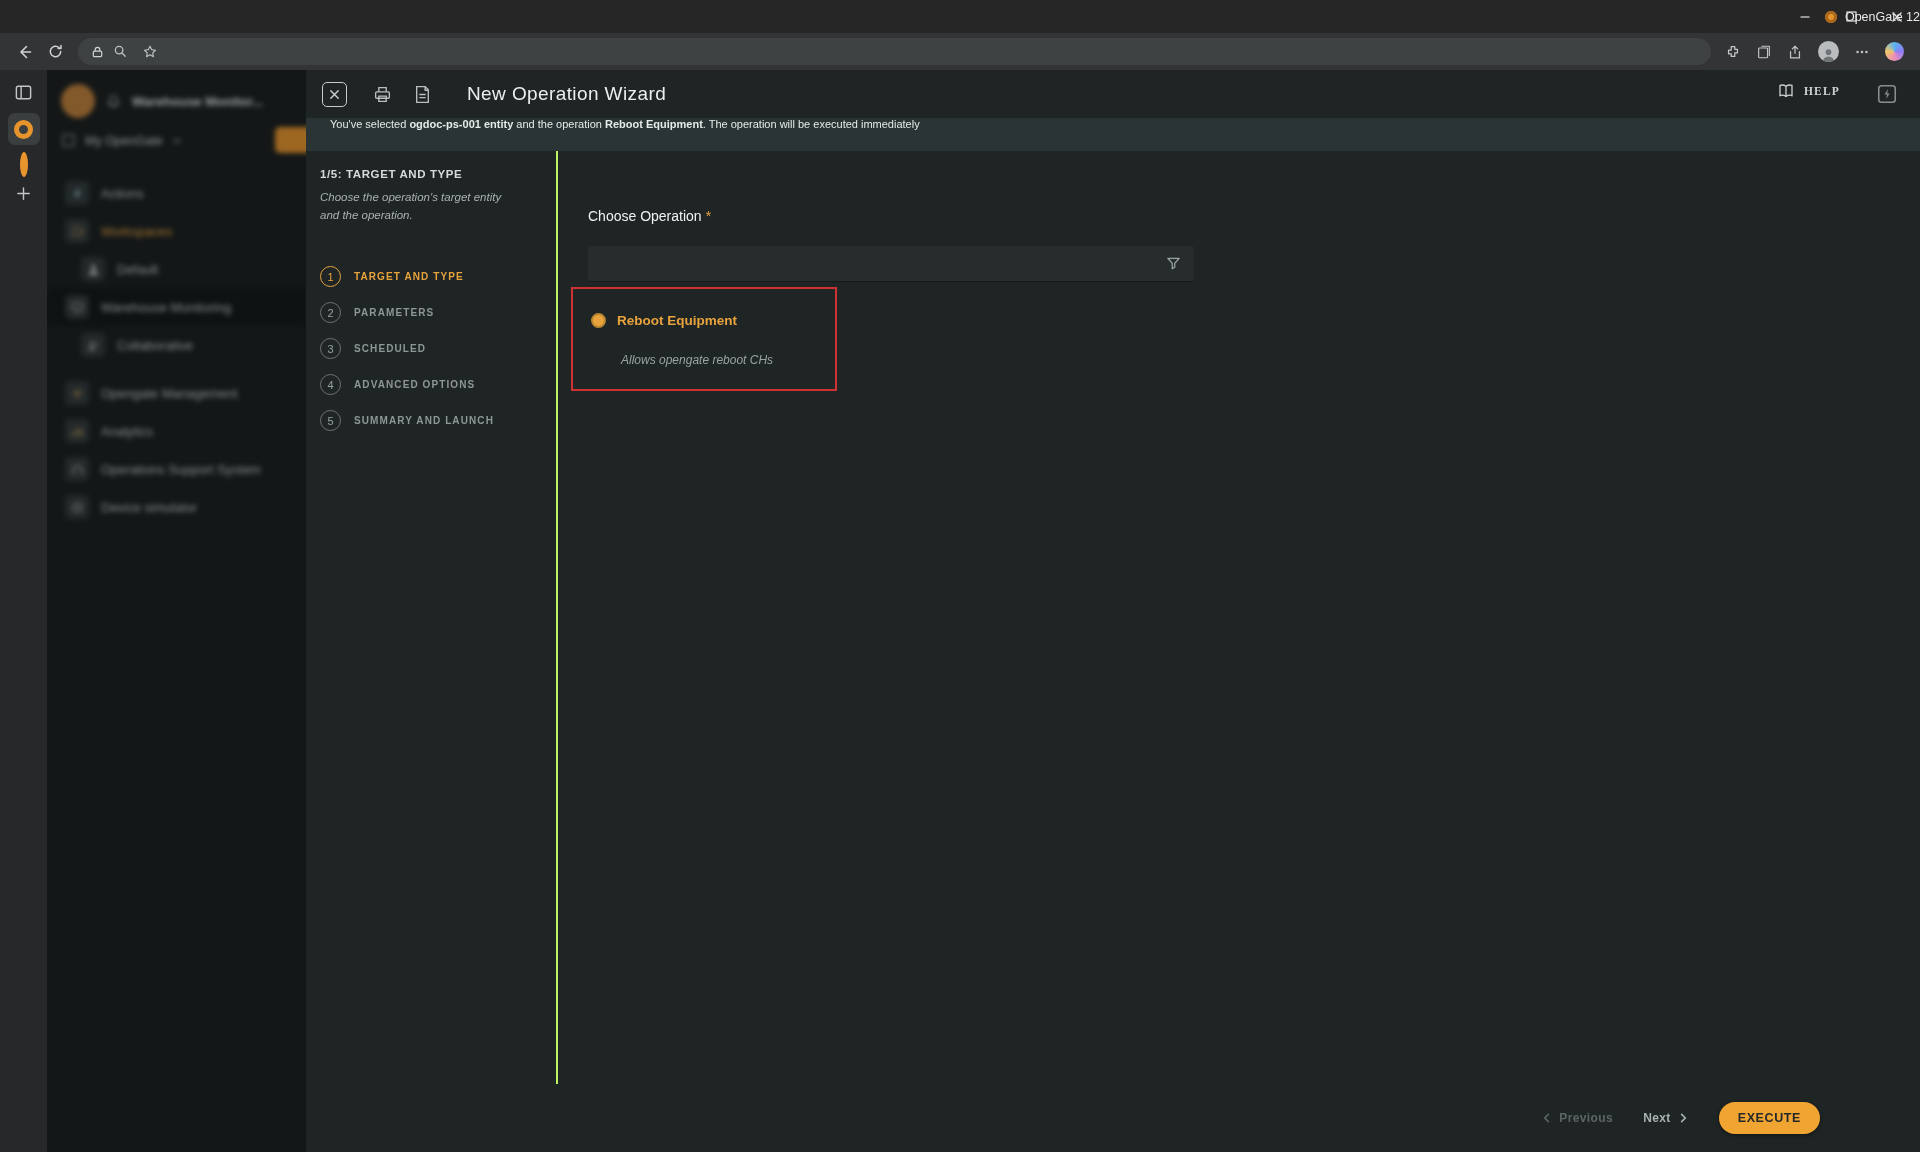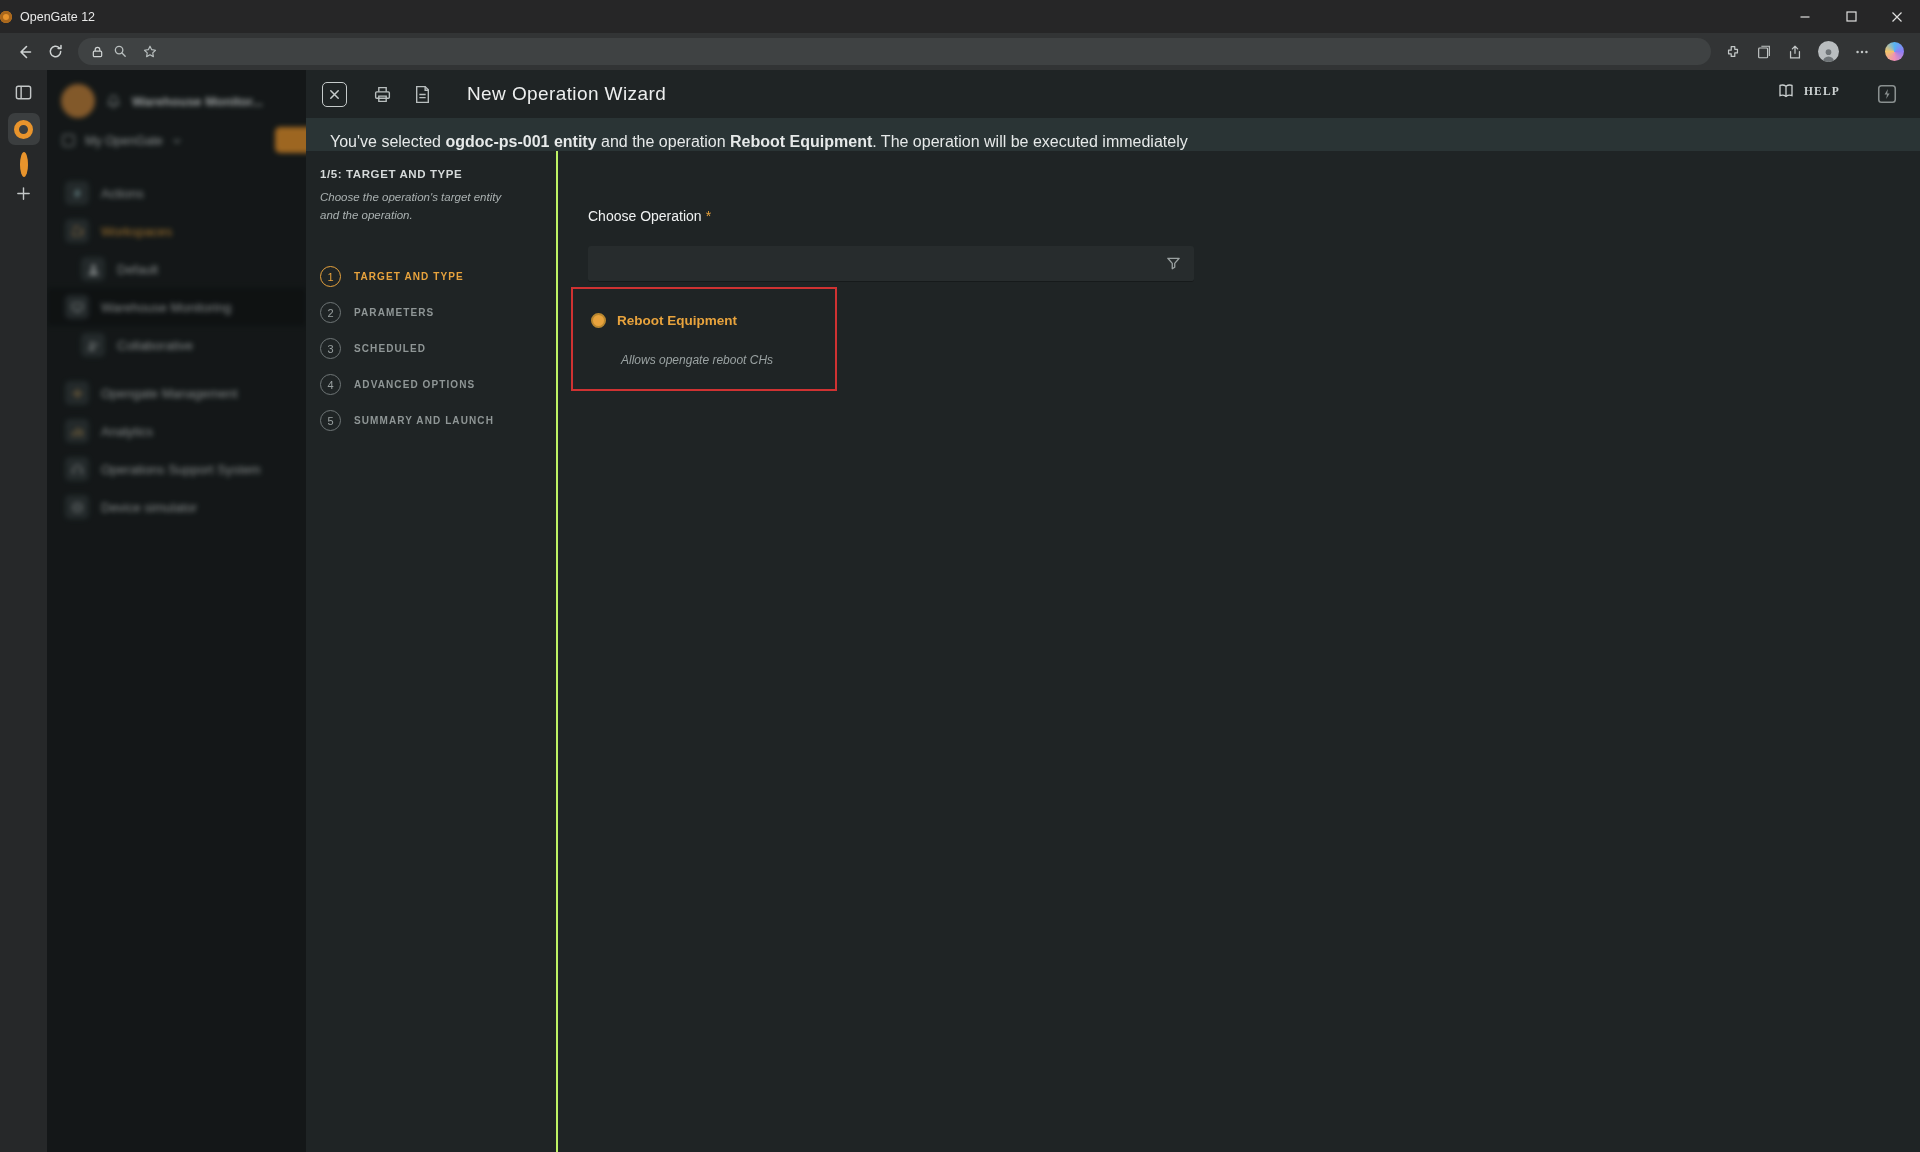--- a/index.html
+++ b/index.html
@@ -9,21 +9,21 @@
     background: #1f2425;
     font-family: "Liberation Sans", sans-serif;
     overflow: hidden;
     -webkit-font-smoothing: antialiased;
   }
   svg { display:block; }
 
   
   .titlebar {
     position:absolute; top:0; left:0; right:0; height:33px;
-    background:#262627; display:flex; align-items:center; justify-content:flex-start;
+    background:#262627; display:flex; align-items:center; justify-content:flex-end;
   }
   .tab-title { display:flex; align-items:center; gap:8px; color:#e9e9e9; font-size:12.5px; }
   .favicon { width:12px; height:12px; border-radius:50%; background:#e8942c; box-shadow: inset 0 0 0 3px #a9671c; }
   .win-controls { position:absolute; right:0; top:0; height:33px; display:flex; }
   .win-btn { width:46px; height:33px; display:flex; align-items:center; justify-content:center; }
 
   
   .toolbar {
     position:absolute; top:33px; left:0; right:0; height:37px;
     background:#323435; display:flex; align-items:center; padding:0 10px;
@@ -68,21 +68,21 @@
   
   .modal { flex:1; background:#1f2425; display:flex; flex-direction:column; min-width:0; }
 
   .m-header { height:48px; display:flex; align-items:center; padding:0 22px 0 16px; flex:none; }
   .close-btn { width:25px; height:25px; border:1.5px solid #c6cbcb; border-radius:5px; display:flex; align-items:center; justify-content:center; margin-right:26px; }
   .hicon { margin-right:22px; display:flex; align-items:center; justify-content:center; }
   .m-title { color:#eceeee; font-size:19px; letter-spacing:.4px; margin-left:14px; white-space:nowrap; }
   .m-header-right { margin-left:auto; display:flex; align-items:flex-start; gap:36px;font-family:Liberation Serif, serif; }
   .help-btn { display:flex; align-items:center; gap:9px; color:#cdd2d2; font-size:11.5px; font-weight:700; letter-spacing:1.2px; }
 
-  .m-banner { height:33px; background:#2a3435; display:flex; align-items:flex-end; padding:0 24px; color:#e6e9e9; font-size:16px; flex:none; white-space:pre-wrap; }
+  .m-banner { height:33px; background:#2a3435; display:flex; align-items:flex-start; padding:0 24px; color:#e6e9e9; font-size:11px; flex:none; white-space:pre-wrap; }
   .m-banner b { font-weight:700; }
 
   .m-body { flex:1; display:flex; min-height:0; }
 
   .steps-col { width:252px; flex:none; border-right:2px solid #bef264; padding:17px 12px 0 14px; }
   .sh { color:#d6dada; font-size:11.5px; font-weight:700; letter-spacing:.6px; }
   .sd { color:#aab1b1; font-size:11.5px; font-style:italic; margin-top:9px; line-height:1.55; width:200px; }
   .steps { margin-top:34px; display:flex; flex-direction:column; }
   .step { height:36px; display:flex; align-items:center; gap:13px; }
   .snum { width:21px; height:21px; border-radius:50%; border:1.5px solid #6e7576; color:#9aa1a1; font-size:11px; display:flex; align-items:center; justify-content:center; flex:none; }
@@ -428,15 +428,30 @@
         <div class="option-box">
           <div class="radio-row">
             <span class="radio"></span>
             <span class="op-label">Reboot Equipment</span>
           </div>
           <div class="op-desc">Allows opengate reboot CHs</div>
         </div>
       </div>
     </div>
 
+    <div class="m-footer">
+      <span class="pager prev">
+        <svg width="11" height="12" viewBox="0 0 12 12">
+            <path d="M8 2L4 6l4 4" stroke="#5d6464" fill="none" stroke-width="1.8" stroke-linecap="round" stroke-linejoin="round"></path>
+          </svg>
+        <span>Previous</span>
+      </span>
+      <span class="pager next">
+        <span>Next</span>
+        <svg width="11" height="12" viewBox="0 0 12 12">
+            <path d="M4 2l4 4-4 4" stroke="#a9b0b0" fill="none" stroke-width="1.8" stroke-linecap="round" stroke-linejoin="round"></path>
+          </svg>
+      </span>
+      <button class="execute-btn">EXECUTE</button>
+    </div>
 
   </div>
 </div>
 
 </body></html>

